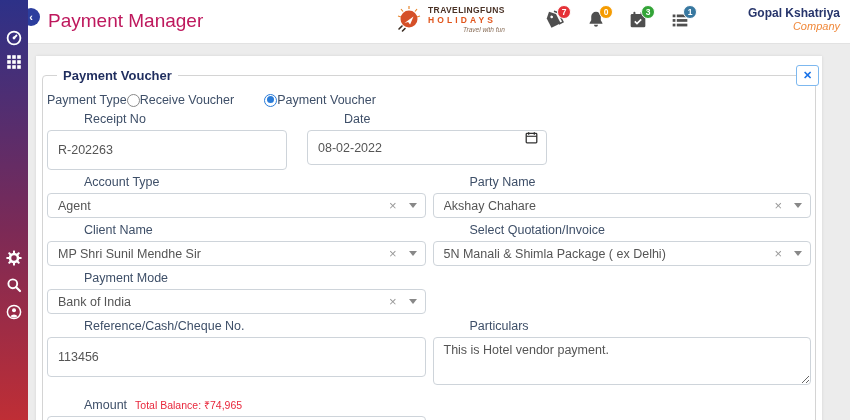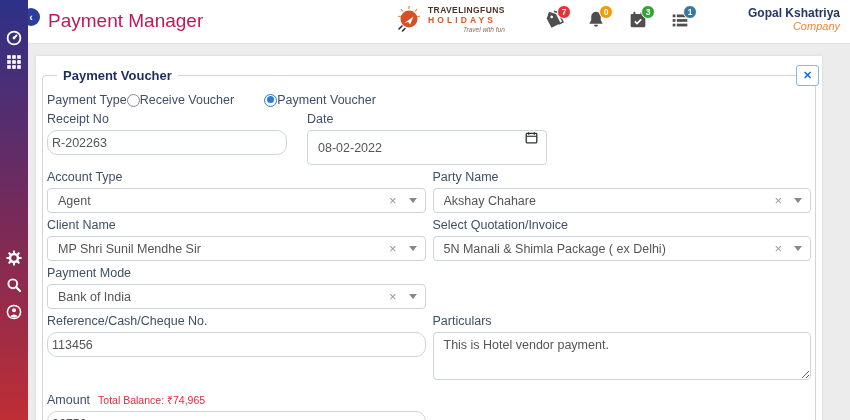--- a/index.html
+++ b/index.html
@@ -48,25 +48,25 @@
   .radio input { appearance:none; -webkit-appearance:none; width:13px; height:13px; border:1.5px solid #8a8a8a;
     border-radius:50%; cursor:pointer; }
   .radio input:checked { border-color:#2b7cd8; }
   .radio input:checked::after { content:''; display:block; width:7px; height:7px; margin:1.5px;
     border-radius:50%; background:#2b7cd8; }
   .gap30 { width:30px; }
 
   .row2 { display:grid; grid-template-columns:1fr 1fr; column-gap:7px; }
   .rowsm { display:grid; grid-template-columns:240px 240px; column-gap:20px; }
   .fg { margin-top:5px; }
-  .fg > label { display:block; font-size:12.5px; line-height:14px; color:#3e4f68; margin-bottom:4px; }
+  .fg > label { display:block; font-size:12.5px; line-height:14px; color:#3e4f68; margin-bottom:4px;margin-left:37px; }
   .note { font-size:10.5px; color:#e8273c; margin-left:8px; font-weight:normal; }
   .inp, .select, .datewrap, textarea { width:100%; border:1px solid #ced4da; border-radius:4px;
     background:#fff; font-family:"Liberation Sans",sans-serif; font-size:12.5px; color:#555; }
-  .inp { height:25px; padding:0 4px; outline:none;border-radius:10px; }
+  .inp { height:40px; padding:0 10px; outline:none; }
   .datewrap { height:35px; display:flex; align-items:flex-start; padding:0 8px 0 0; }
   .datewrap input { border:none; outline:none; flex:1; height:100%; padding:0 10px; font-size:12.5px; color:#555;
     font-family:"Liberation Sans",sans-serif; background:transparent; }
   .select { height:25px; display:flex; align-items:center; padding:0 8px 0 10px; cursor:pointer; }
   .sel-val { flex:1; white-space:nowrap; overflow:hidden; }
   .sel-clear { color:#999; font-size:13px; margin-right:12px; cursor:pointer; }
   .sel-caret { width:0; height:0; border-left:4px solid transparent; border-right:4px solid transparent;
     border-top:5px solid #888; cursor:pointer; }
   textarea { height:48px; padding:5px 10px; resize:both; outline:none; }
   .amount-row { margin-top:4px; }

